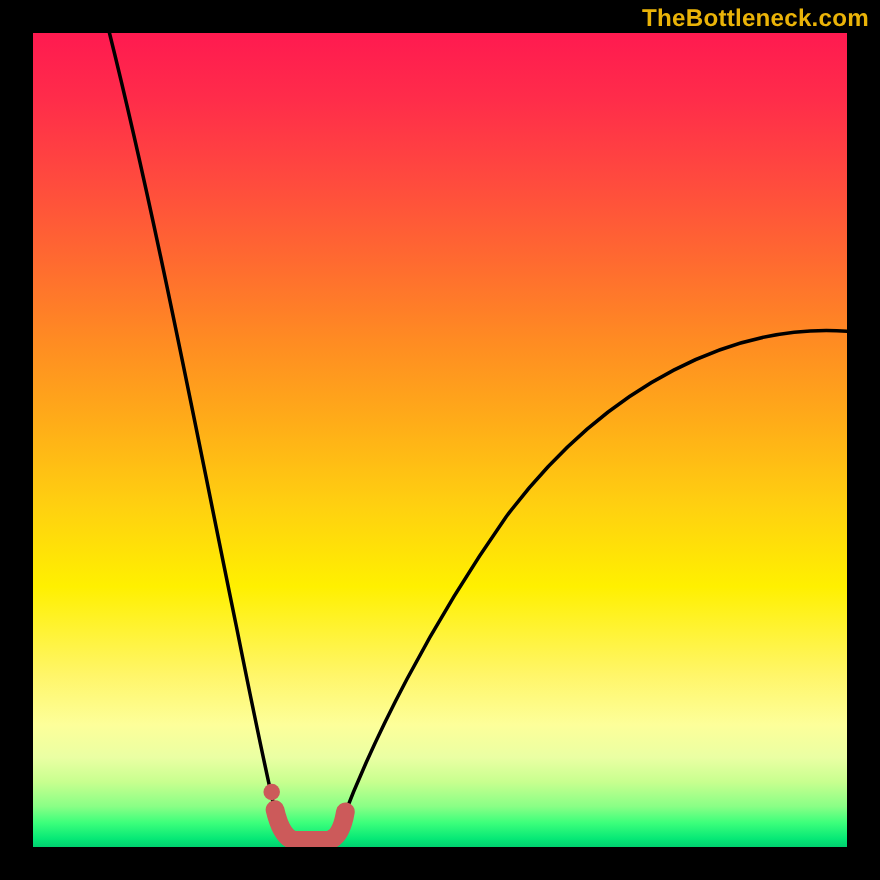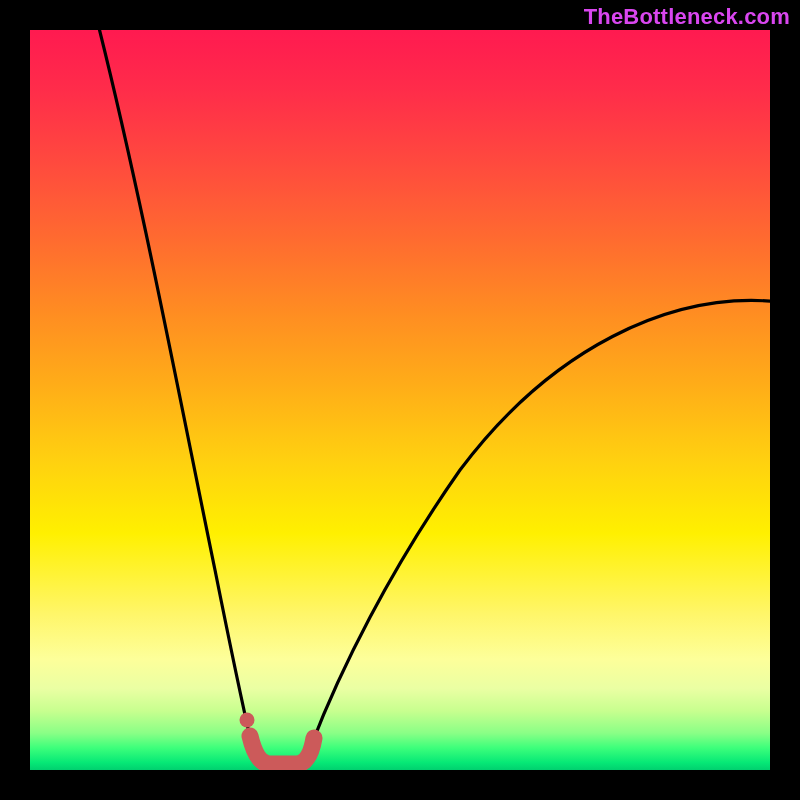--- a/index.html
+++ b/index.html
@@ -60,21 +60,21 @@
     width: 740px;
     height: 740px;
     overflow: visible;
   }
   .watermark {
     position: absolute;
     top: 4px;
     right: 10px;
     font-size: 22px;
     font-weight: 600;
-    color: #d946ef;
+    color: #eab308;
     letter-spacing: 0.2px;
     font-family: Arial, Helvetica, sans-serif;
   }
 </style>
 </head>
 <body>
 
 <div class="frame">
 
   <div class="watermark">TheBottleneck.com</div>

